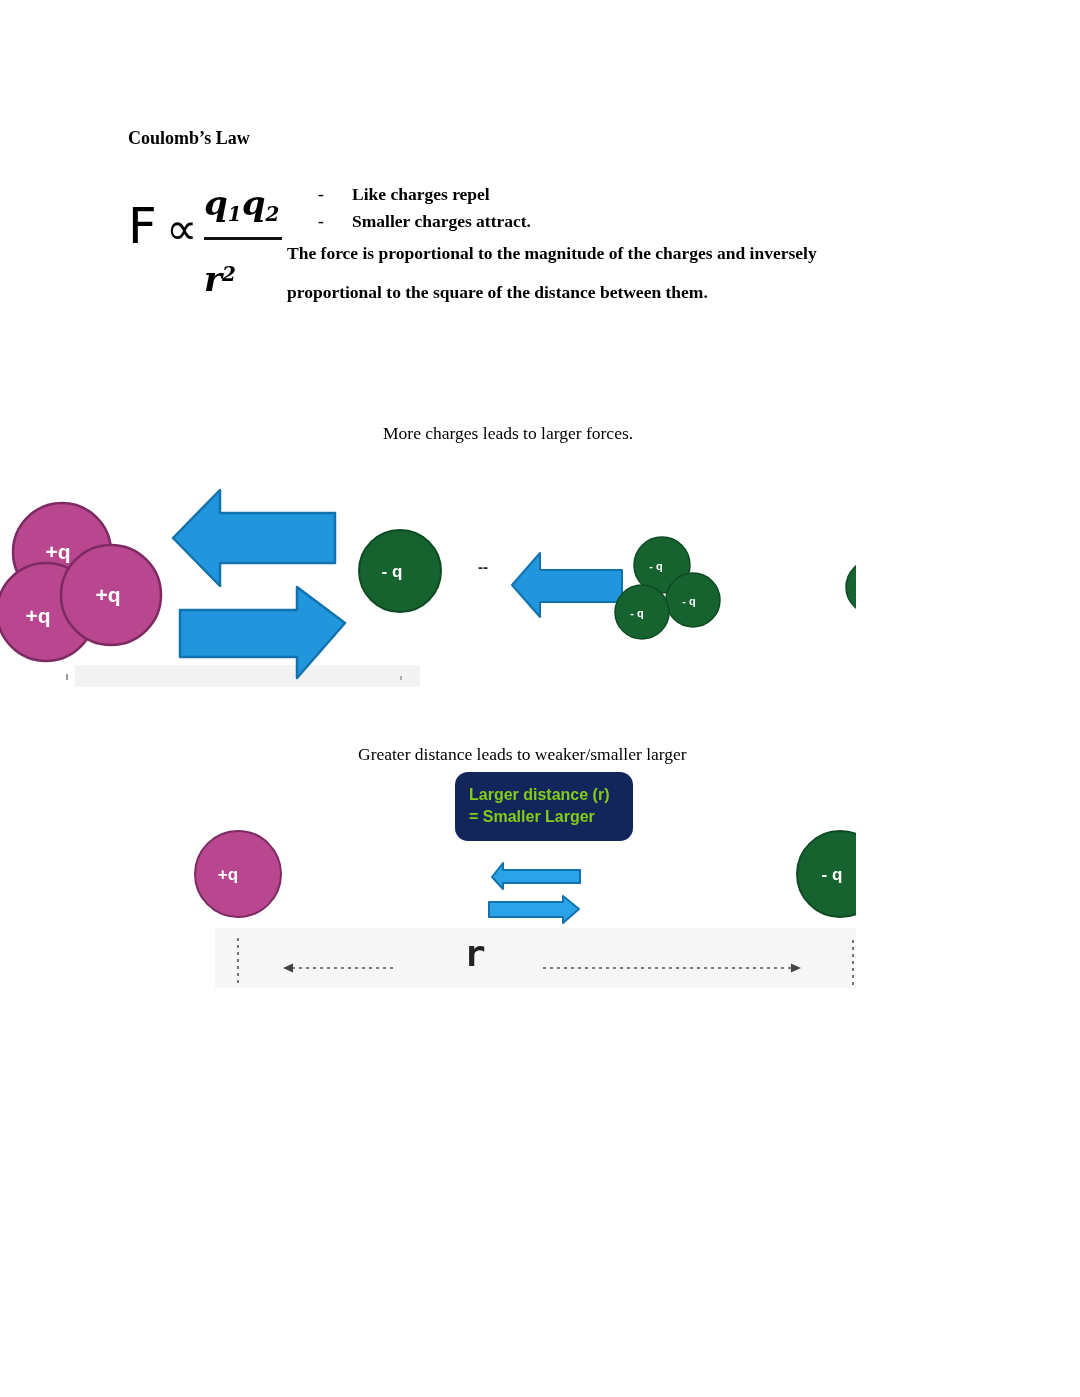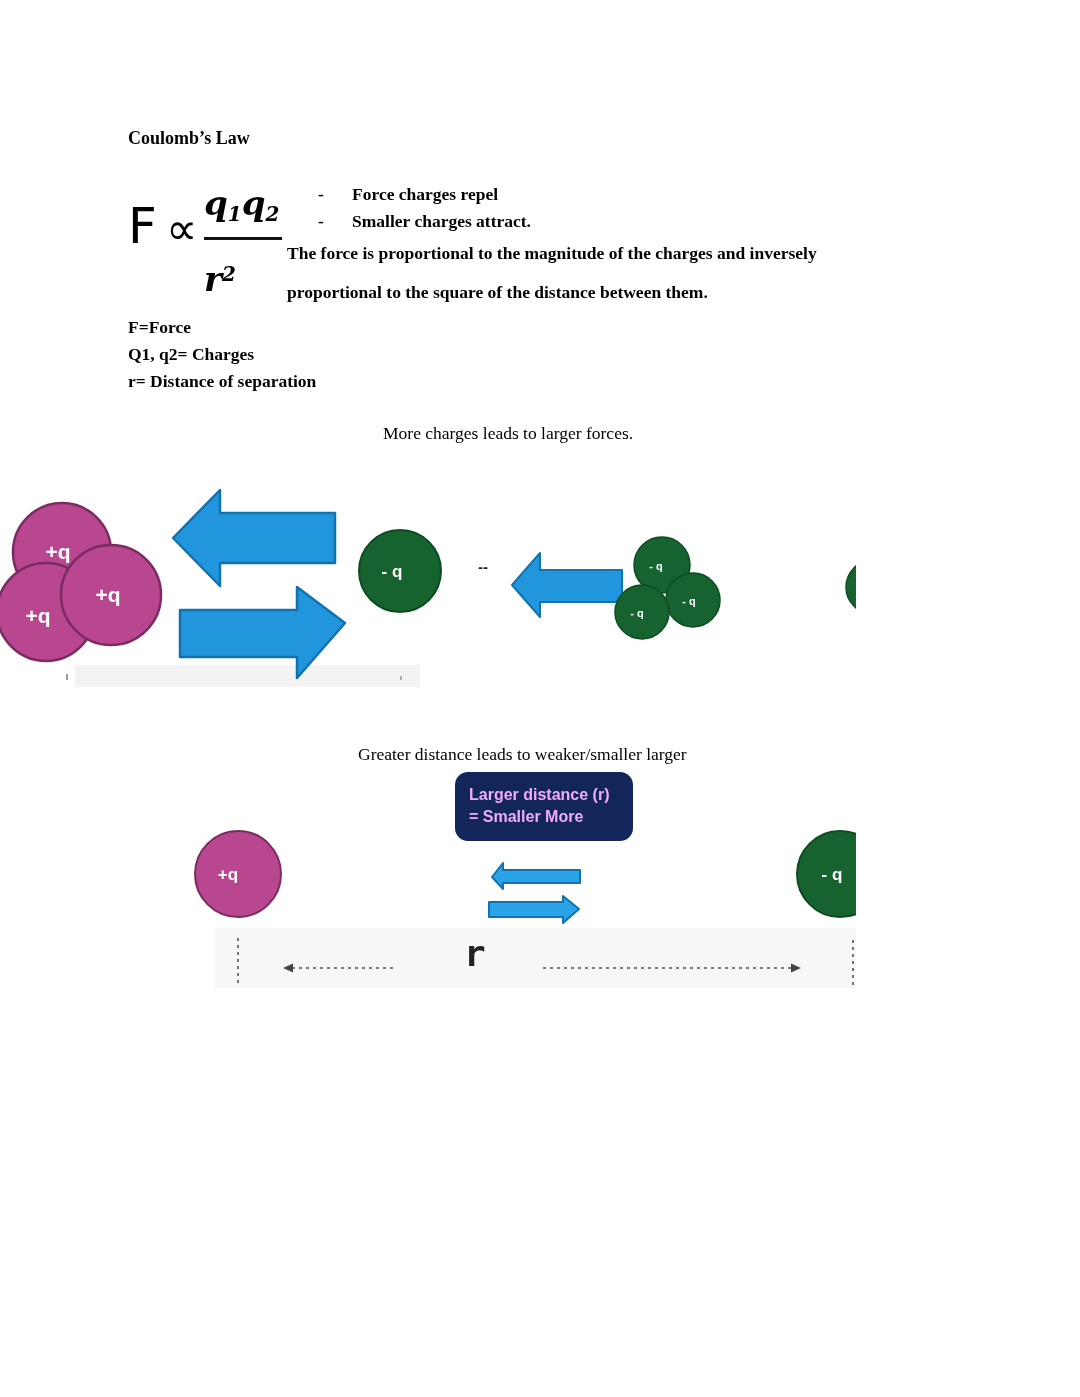--- a/index.html
+++ b/index.html
@@ -46,21 +46,21 @@
   .lbl-sm{font-size:11px;}
   .dash-ink{stroke:#555;stroke-width:1.6;stroke-dasharray:3,4;fill:none;}
   .dash-head{fill:#444;}
 
   
   #callout{
     left:455px;top:772px;width:178px;height:69px;
     background:#13265c;border-radius:13px;
     box-sizing:border-box;padding:12px 0 0 14px;
     font-family:"Liberation Sans", sans-serif;font-weight:bold;
-    font-size:16px;line-height:22px;color:#f0abfc;
+    font-size:16px;line-height:22px;color:#84cc16;
     z-index:3;
   }
   #dbl-dash{font-family:"Liberation Sans", sans-serif;font-weight:bold;font-size:15px;fill:#222;}
   .r-label{font-family:"DejaVu Sans Mono", monospace;font-weight:bold;font-size:36px;fill:#222;}
 </style>
 </head>
 <body>
 
 <div id="page">
 
@@ -72,35 +72,30 @@
     <div class="fraction">
       <div class="frac-num"><span>q</span><span class="sub-s">1</span><span>q</span><span class="sub-s">2</span></div>
       <div class="frac-bar"></div>
       <div class="frac-den"><span>r</span><span class="sup-s">2</span></div>
     </div>
   </div>
 
   <div id="bullets" class="abs serif-bold">
     <div class="bullet-row">
       <span class="bullet-marker">-</span>
-      <span>Force charges repel</span>
+      <span>Like charges repel</span>
     </div>
     <div class="bullet-row">
       <span class="bullet-marker">-</span>
       <span>Smaller charges attract.</span>
     </div>
   </div>
 
   <div id="description" class="abs serif-bold">The force is proportional to the magnitude of the charges and inversely proportional to the square of the distance between them.</div>
 
-  <div id="definitions" class="abs serif-bold">
-    <div>F=Force</div>
-    <div>Q1, q2= Charges</div>
-    <div>r= Distance of separation</div>
-  </div>
 
   <div id="caption-more" class="abs serif-reg">More charges leads to larger forces.</div>
 
   <svg id="diagram1" class="abs" width="1080" height="225" viewBox="0 0 1080 225">
 
     <rect x="75" y="185" width="345" height="22" fill="#f3f3f3"></rect>
     <rect x="66" y="194" width="2" height="6" fill="#9a9a9a"></rect>
     <rect x="400" y="196" width="2" height="4" fill="#b0b0b0"></rect>
 
     <g>
@@ -140,21 +135,21 @@
       <text x="911" y="136" class="charge-label lbl-sm">- q</text>
     </g>
 
     <polygon points="950,90 1027,90 1027,72 1058,106 1027,138 1027,120 950,120" stroke-width="2" stroke-linejoin="round" fill="#2196dd" stroke="#1272ad"></polygon>
   </svg>
 
   <div id="caption-greater" class="abs serif-reg">Greater distance leads to weaker/smaller larger</div>
 
   <div id="callout" class="abs">
     <div>Larger distance (r)</div>
-    <div>= Smaller More</div>
+    <div>= Smaller Larger</div>
   </div>
 
   <svg id="diagram2" class="abs" width="1080" height="230" viewBox="0 0 1080 230">
     <rect x="215" y="158" width="650" height="60" fill="#f7f7f7"></rect>
 
     <circle cx="238" cy="104" r="43" stroke-width="2" fill="#b8478f" stroke="#7c2a61"></circle>
     <text x="228" y="110" class="charge-label lbl-med">+q</text>
 
     <circle cx="840" cy="104" r="43" stroke-width="2" fill="#16632f" stroke="#0e4a22"></circle>
     <text x="832" y="110" class="charge-label lbl-med">- q</text>

